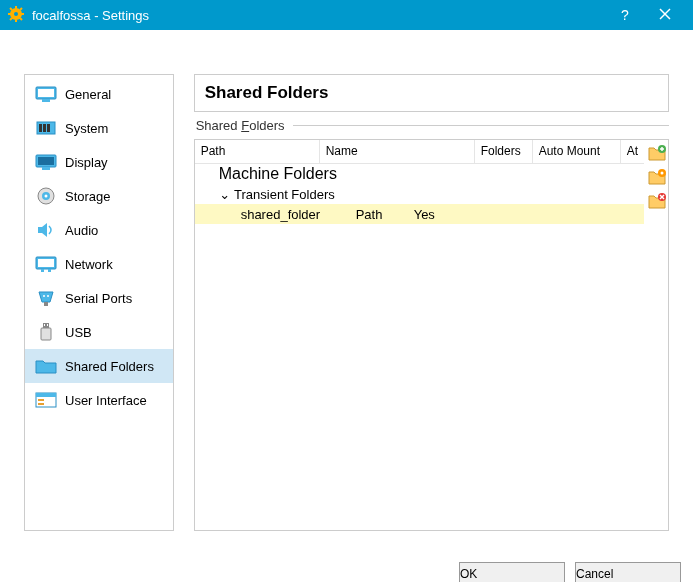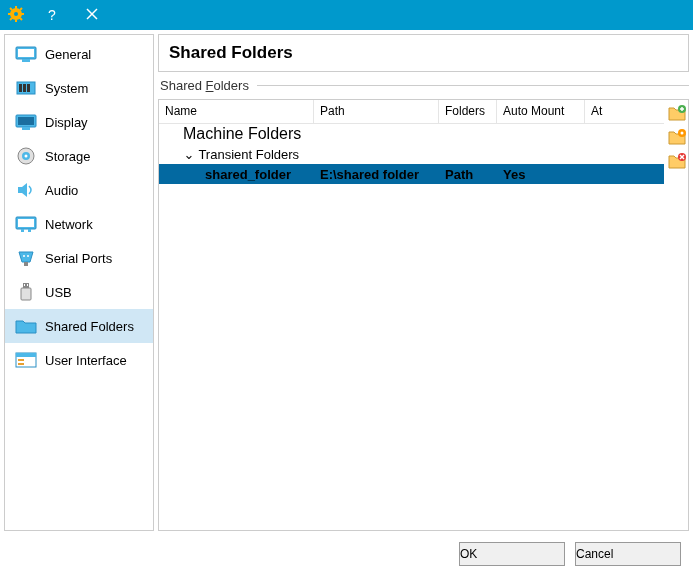--- a/index.html
+++ b/index.html
@@ -8,21 +8,21 @@
   .titlebar {
     height: 30px; background: #0099cc; color: #fff;
     display: flex; align-items: center; padding: 0 8px;
     font-size: 13px;
   }
   .titlebar .gear { margin-right: 8px; }
   .titlebar .title-text { flex: 1; }
   .titlebar .win-btn { width: 40px; text-align: center; cursor: pointer; color:#fff; font-size: 14px;}
   
   .body-area {
-    display: flex; padding: 4px; gap: 4px; height: 505px;
+    display: flex; padding: 24px; gap: 20px; height: 505px; margin-top: 20px;
   }
 
   .sidebar {
     width: 150px; border: 1px solid #ccc; padding: 2px 0;
     display: flex; flex-direction: column;
   }
   .side-item {
     display: flex; align-items: center; gap: 8px;
     padding: 8px 10px; cursor: pointer; color: #000;
   }
@@ -50,21 +50,21 @@
   }
   .col-name { width: 155px; }
   .col-path { width: 125px; }
   .col-access { width: 58px; }
   .col-auto { width: 88px; }
   .col-at { flex: 1; border-right: none;}
   .trow { display: flex; align-items: center; height: 20px; font-size: 12px;}
   .trow .cell { padding: 0 6px; overflow:hidden; white-space:nowrap; }
   .trow.group .cell { padding-left: 24px; font-size:16px;}
   .trow.group2 .cell { padding-left: 24px; }
-  .trow.item { background: #0369a1; font-weight: bold; }
+  .trow.item { background: #fef9c3; }
   .trow.item .cell-name { padding-left: 46px; width:155px;}
   .chev { display:inline-block; width:12px; text-align:center;}
   
   .side-toolbar {
     width: 24px; display:flex; flex-direction:column; gap:6px; padding:4px 2px 0 4px;
   }
   .tbtn { width:18px; height:18px; cursor:pointer; }
 
   .footer {
     height: 38px; border-top: 0px; display:flex; justify-content:flex-end; align-items:center;
@@ -89,20 +89,21 @@
           <line x1="8" y1="13" x2="8" y2="16"></line>
           <line x1="0" y1="8" x2="3" y2="8"></line>
           <line x1="13" y1="8" x2="16" y2="8"></line>
           <line x1="2" y1="2" x2="4" y2="4"></line>
           <line x1="12" y1="12" x2="14" y2="14"></line>
           <line x1="12" y1="4" x2="14" y2="2"></line>
           <line x1="2" y1="14" x2="4" y2="12"></line>
         </g>
       </svg>
   </span>
+  <span class="title-text">focalfossa - Settings</span>
   <span class="win-btn">?</span>
   <span class="win-btn">
     <svg width="12" height="12" viewBox="0 0 12 12">
         <line x1="1" y1="1" x2="11" y2="11" stroke="#fff" stroke-width="1.5"></line>
         <line x1="11" y1="1" x2="1" y2="11" stroke="#fff" stroke-width="1.5"></line>
       </svg>
   </span>
 </div>
 
 <div class="body-area">
@@ -214,35 +215,34 @@
 
   <div class="main">
     <div class="main-header">Shared Folders</div>
     <div class="group-label">
       <span><span>Shared </span><span class="underline-e">F</span><span>olders</span></span>
       <span class="group-line"></span>
     </div>
     <div class="table-wrap">
       <div class="table-area">
         <div class="thead">
+          <div class="th col-path">Path</div>
           <div class="th col-name">Name</div>
-          <div class="th col-path">Path</div>
           <div class="th col-access">Folders</div>
           <div class="th col-auto">Auto Mount</div>
           <div class="th col-at">At</div>
         </div>
         <div class="trow group">
           <span class="cell">Machine Folders</span>
         </div>
         <div class="trow group2">
           <span class="cell"><span class="chev">⌄</span> <span>Transient Folders</span></span>
         </div>
         <div class="trow item">
           <span class="cell cell-name">shared_folder</span>
-          <span class="cell col-path" style="width:125px">E:\shared folder</span>
           <span class="cell col-access" style="width:58px">Path</span>
           <span class="cell col-auto" style="width:88px">Yes</span>
           <span class="cell col-at"></span>
         </div>
       </div>
       <div class="side-toolbar">
         <span class="tbtn"><svg width="18" height="18">
               <path d="M1 4 L6 4 L8 6 L17 6 L17 16 L1 16 Z" fill="#ffcc66" stroke="#cc9933"></path>
               <circle cx="14" cy="5" r="4" fill="#4caf50"></circle>
               <line x1="14" y1="3" x2="14" y2="7" stroke="#fff" stroke-width="1.5"></line>

